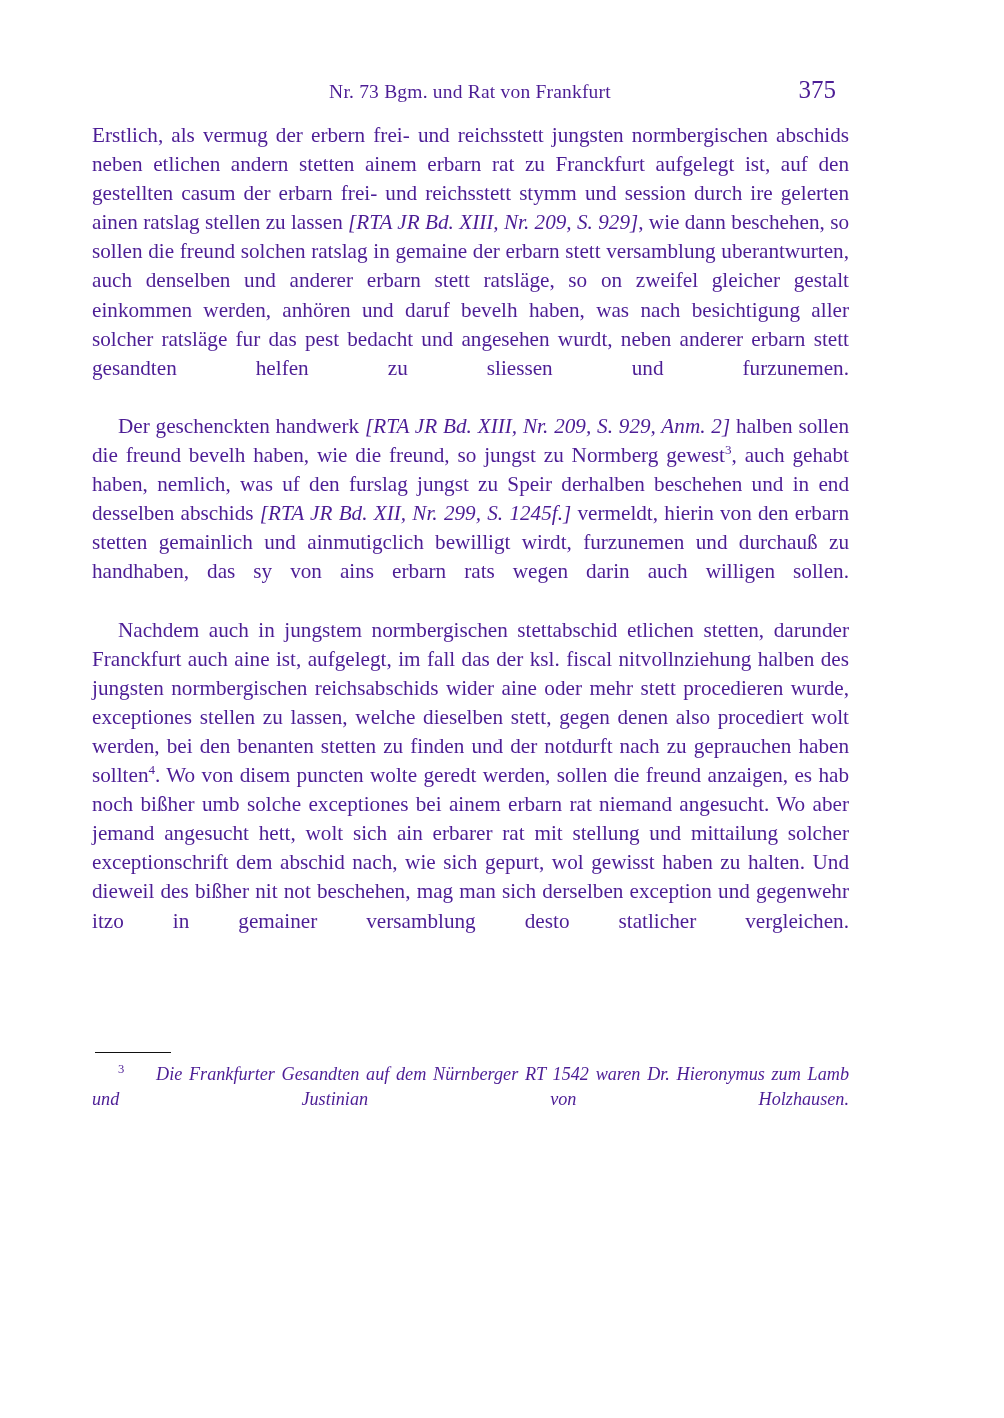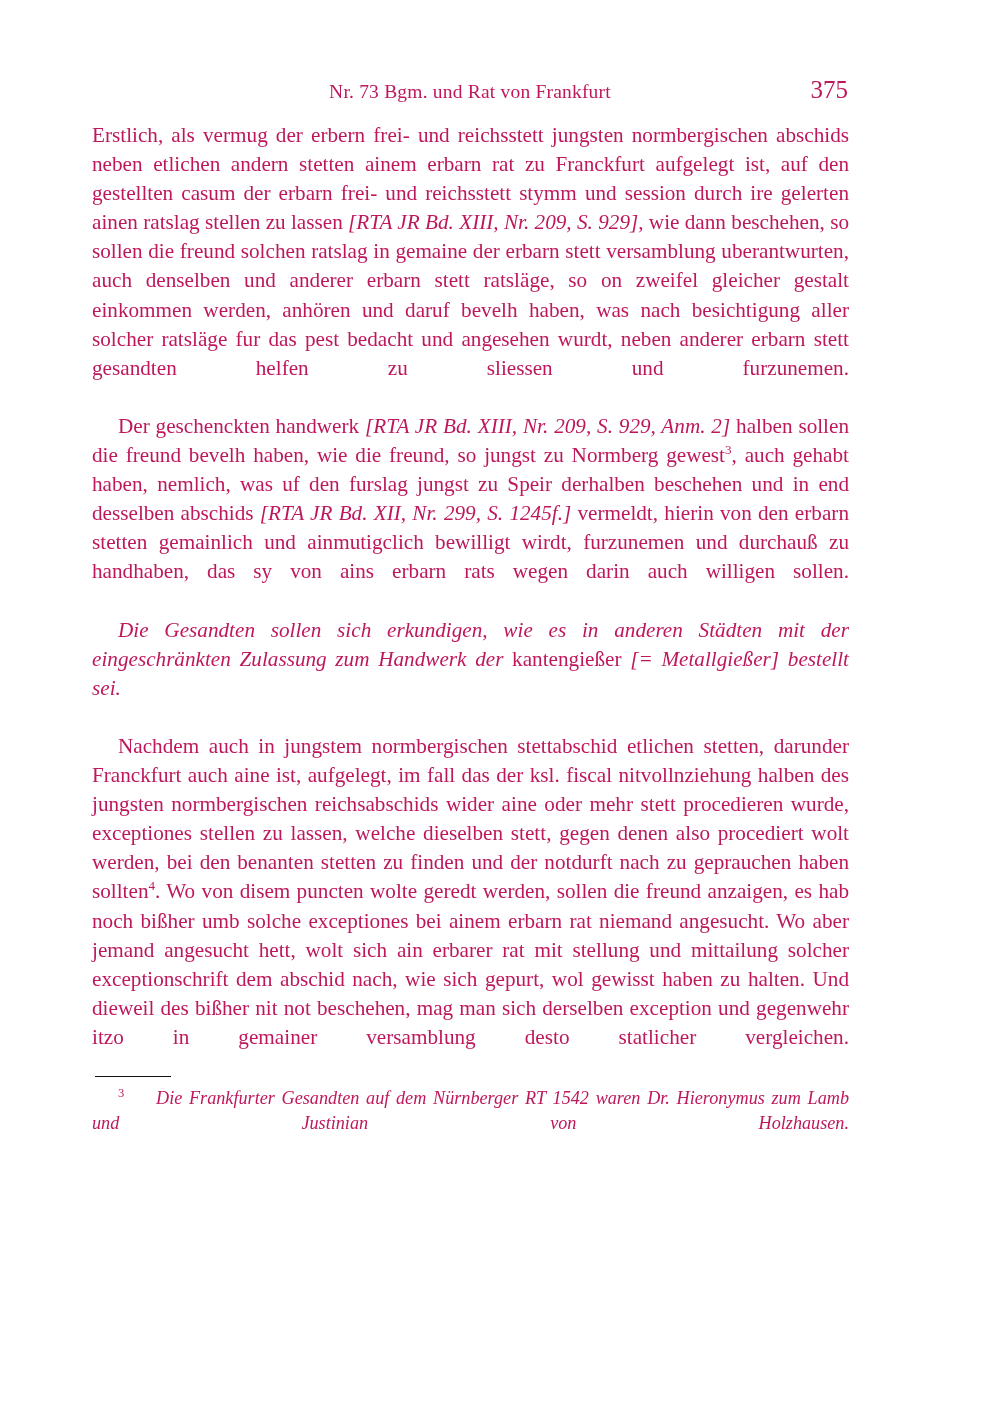--- a/index.html
+++ b/index.html
@@ -8,21 +8,21 @@
     background: #ffffff;
   }
   .page {
     position: relative;
     width: 1004px;
     height: 1156px;
     background: #ffffff;
     margin: 0 auto;
     overflow: hidden;
     font-family: "Liberation Serif", "DejaVu Serif", serif;
-    color: #be185d;
+    color: #4c1d95;
   }
 
   
   .header {
     position: absolute;
     left: 92px;
     top: 78px;
     width: 756px;
     height: 28px;
   }
@@ -31,21 +31,21 @@
     left: 0;
     right: 0;
     text-align: center;
     font-size: 19.5px;
     letter-spacing: 0.2px;
     white-space: nowrap;
     line-height: 28px;
   }
   .header-pageno {
     position: absolute;
-    right: 0;
+    right: 12px;
     top: -4px;
     font-size: 25px;
     line-height: 32px;
   }
 
   
   .body-block {
     position: absolute;
     left: 92px;
     top: 121px;
@@ -82,21 +82,21 @@
   p.para::after {
     content: "";
     display: inline-block;
     width: 100%;
   }
 
   
   .footnotes {
     position: absolute;
     left: 92px;
-    top: 1076px;
+    top: 1052px;
     width: 757px;
   }
   .fn-rule {
     width: 76px;
     height: 0;
     border-top: 1.4px solid #111111;
     margin: 0 0 9px 3px;
   }
   p.footnote {
     margin: 0;
@@ -130,21 +130,20 @@
 <div class="page">
 
   <div class="header">
     <div class="header-title">Nr. 73 Bgm. und Rat von Frankfurt</div>
     <div class="header-pageno">375</div>
   </div>
 
   <div class="body-block">
     <p class="para first" id="p1"><span class="roman">Erstlich, als vermug der erbern frei- und reichsstett jungsten normbergischen abschids neben etlichen andern stetten ainem erbarn rat zu Franckfurt aufgelegt ist, auf den gestellten casum der erbarn frei- und reichsstett stymm und session durch ire gelerten ainen ratslag stellen zu lassen </span><span class="cite">[RTA JR Bd. XIII, Nr. 209, S. 929]</span><span class="roman">, wie dann beschehen, so sollen die freund solchen ratslag in gemaine der erbarn stett versamblung uberantwurten, auch denselben und anderer erbarn stett ratsläge, so on zweifel gleicher gestalt einkommen werden, anhören und daruf bevelh haben, was nach besichtigung aller solcher ratsläge fur das pest bedacht und angesehen wurdt, neben anderer erbarn stett gesandten helfen zu sliessen und furzunemen.</span></p>
     <p class="para" id="p2"><span class="roman">Der geschenckten handwerk </span><span class="cite">[RTA JR Bd. XIII, Nr. 209, S. 929, Anm. 2]</span><span class="roman"> halben sollen die freund bevelh haben, wie die freund, so jungst zu Normberg gewest</span><sup class="fnref">3</sup><span class="roman">, auch gehabt haben, nemlich, was uf den furslag jungst zu Speir derhalben beschehen und in end desselben abschids </span><span class="cite">[RTA JR Bd. XII, Nr. 299, S. 1245f.]</span><span class="roman"> vermeldt, hierin von den erbarn stetten gemainlich und ainmutigclich bewilligt wirdt, furzunemen und durchauß zu handhaben, das sy von ains erbarn rats wegen darin auch willigen sollen.</span></p>
-    <p class="para italic-para" id="p3"><span class="cite">Die Gesandten sollen sich erkundigen, wie es in anderen Städten mit der eingeschränkten Zulassung zum Handwerk der </span><span class="roman">kantengießer</span><span class="cite"> [= Metallgießer] bestellt sei.</span></p>
     <p class="para" id="p4"><span class="roman">Nachdem auch in jungstem normbergischen stettabschid etlichen stetten, darunder Franckfurt auch aine ist, aufgelegt, im fall das der ksl. fiscal nitvollnziehung halben des jungsten normbergischen reichsabschids wider aine oder mehr stett procedieren wurde, exceptiones stellen zu lassen, welche dieselben stett, gegen denen also procediert wolt werden, bei den benanten stetten zu finden und der notdurft nach zu geprauchen haben sollten</span><sup class="fnref">4</sup><span class="roman">. Wo von disem puncten wolte geredt werden, sollen die freund anzaigen, es hab noch bißher umb solche exceptiones bei ainem erbarn rat niemand angesucht. Wo aber jemand angesucht hett, wolt sich ain erbarer rat mit stellung und mittailung solcher exceptionschrift dem abschid nach, wie sich gepurt, wol gewisst haben zu halten. Und dieweil des bißher nit not beschehen, mag man sich derselben exception und gegenwehr itzo in gemainer versamblung desto statlicher vergleichen.</span></p>
   </div>
 
   <div class="footnotes">
     <div class="fn-rule"></div>
     <p class="footnote" id="fn0"><span class="fn-num">3</span><span>Die Frankfurter Gesandten auf dem Nürnberger RT 1542 waren Dr. Hieronymus zum Lamb und Justinian von Holzhausen.</span></p>
   </div>
 
 </div>
 

